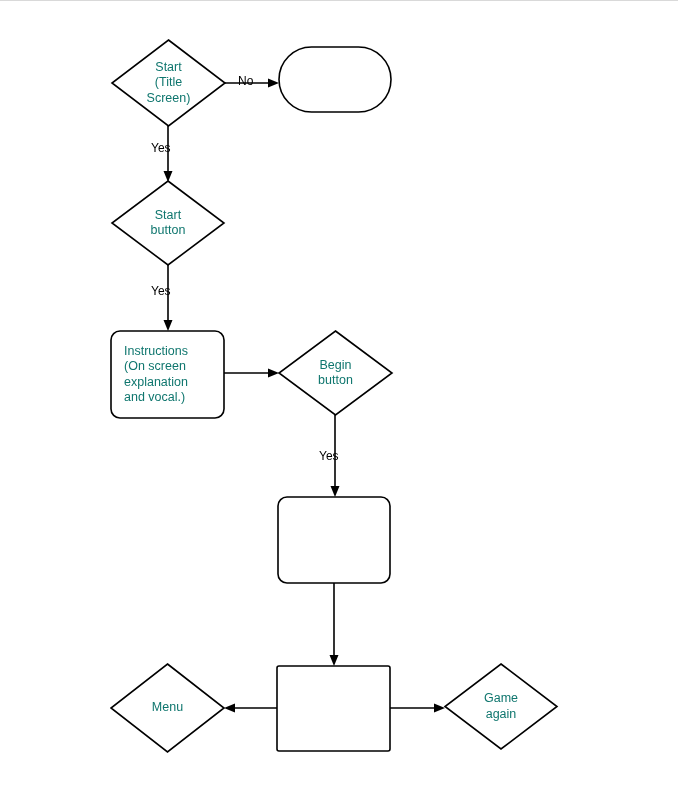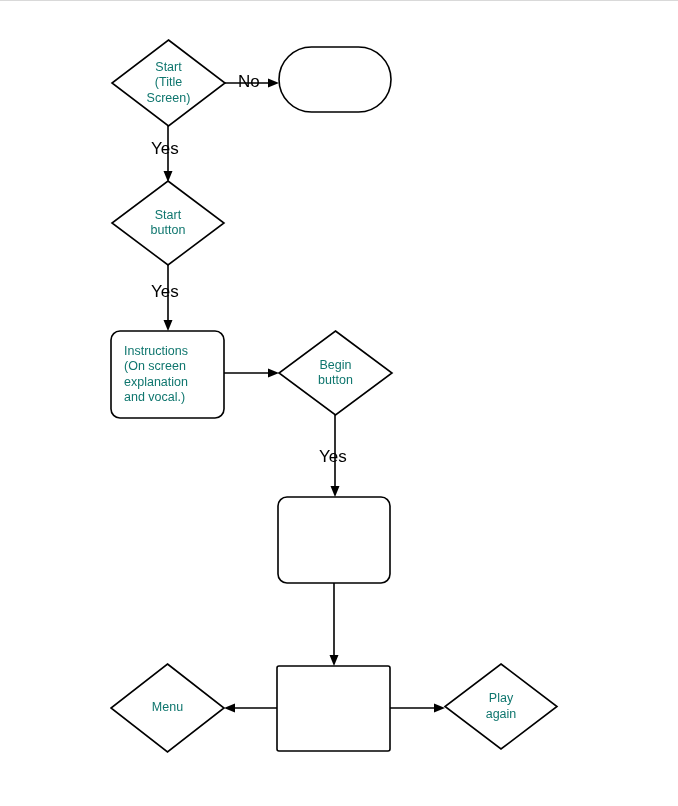--- a/index.html
+++ b/index.html
@@ -61,21 +61,21 @@
     justify-content: center;
     pointer-events: none;
   }
   .node-label.left-align {
     text-align: left;
     justify-content: flex-start;
   }
   .edge-label {
     position: absolute;
     font-family: "Liberation Sans", sans-serif;
-    font-size: 17px;
+    font-size: 12px;
     line-height: 15px;
     color: #000000;
     white-space: nowrap;
   }
 </style>
 </head>
 <body>
 
 <div id="top-rule"></div>
 
@@ -156,21 +156,21 @@
 explanation
 and vocal.)</div>
 
   <div class="node-label" style="left:279px; top:331px; width:113px; height:84px;">Begin
 button</div>
 
 
 
   <div class="node-label" style="left:111px; top:664px; width:113px; height:88px;">Menu</div>
 
-  <div class="node-label" style="left:445px; top:664px; width:112px; height:85px;">Play
+  <div class="node-label" style="left:445px; top:664px; width:112px; height:85px;">Game
 again</div>
 
   <div class="edge-label" style="left:238px; top:74px;">No</div>
 
   <div class="edge-label" style="left:151px; top:141px;">Yes</div>
 
   <div class="edge-label" style="left:151px; top:284px;">Yes</div>
 
   <div class="edge-label" style="left:319px; top:449px;">Yes</div>
 

